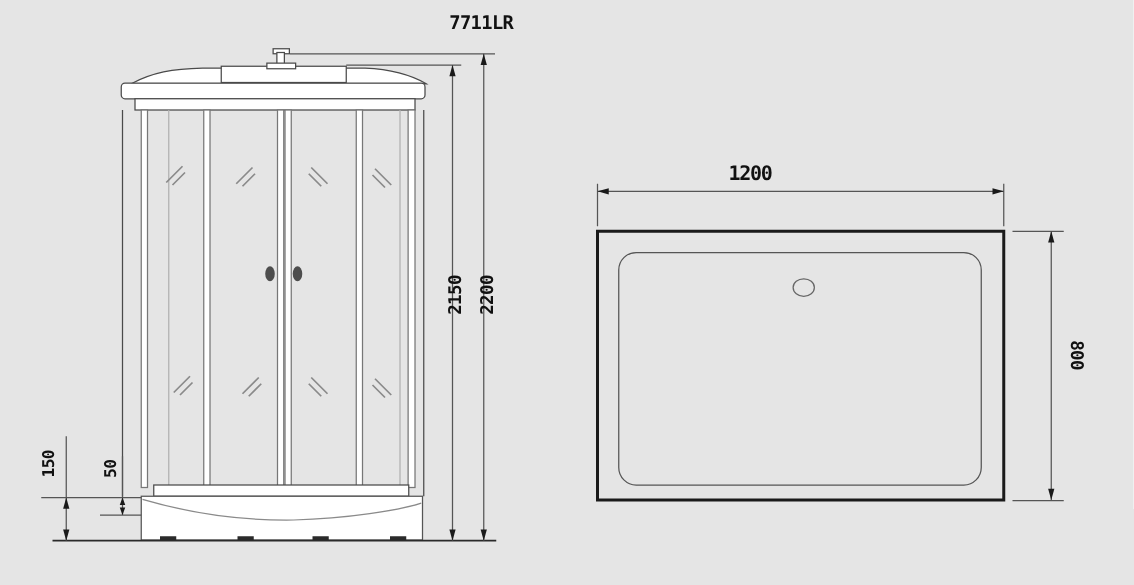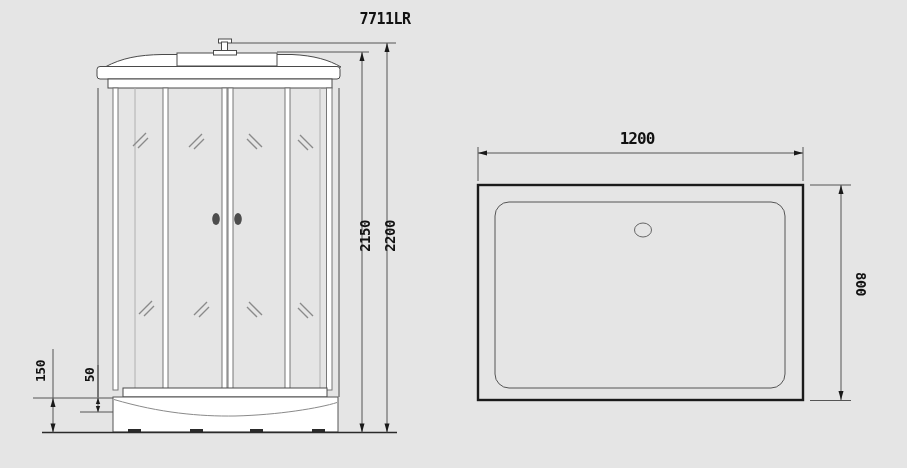--- a/index.html
+++ b/index.html
@@ -143,17 +143,17 @@
   <div class="lbl sz15" style="left:385px;top:19px;">7711LR</div>
 
   <div class="lbl sz14 rot-ccw" style="left:365px;top:236px;">2150</div>
 
   <div class="lbl sz14 rot-ccw" style="left:390px;top:236px;">2200</div>
 
   <div class="lbl sz13 rot-ccw" style="left:40px;top:371px;">150</div>
 
   <div class="lbl sz13 rot-ccw" style="left:89px;top:375px;">50</div>
 
-  <div class="lbl sz16" style="left:637px;top:139px;">1200</div>
+  <div class="lbl sz16" style="left:600px;top:139px;">1200</div>
 
   <div class="lbl sz14 rot-cw" style="left:861px;top:284px;">800</div>
 
 </div>
 
 </body></html>

